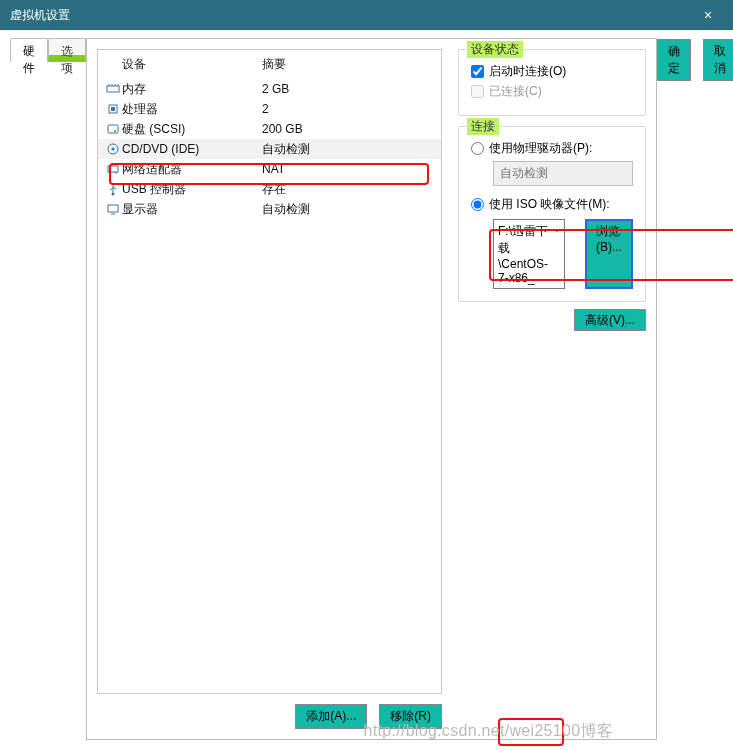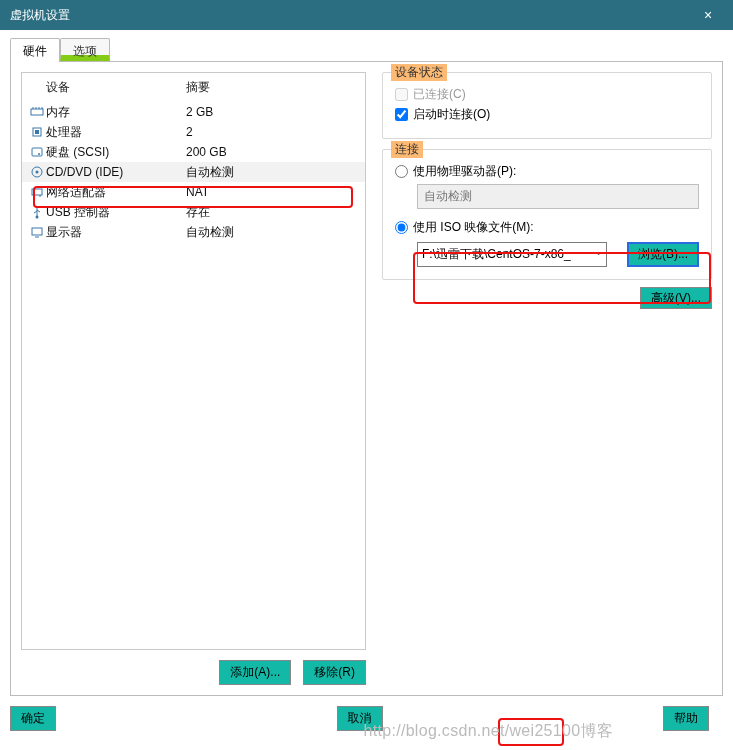--- a/index.html
+++ b/index.html
@@ -3,21 +3,21 @@
 <meta charset="utf-8">
 <style>
   * { box-sizing: border-box; font-family: "Microsoft YaHei", "Segoe UI", Tahoma, sans-serif; font-size: 12px; }
   html, body { margin: 0; padding: 0; }
   body { width: 733px; height: 750px; background: #fff; }
 
   .titlebar { height: 30px; background: #2b6e82; color: #ffffff; display: flex; align-items: center; padding: 0 10px; justify-content: space-between; }
   .titlebar .title { font-size: 12px; }
   .titlebar .close { width: 30px; text-align: center; font-size: 14px; cursor: default; }
 
-  .content { position: relative; padding: 8px 10px 10px 10px; height: calc(100% - 30px); display:flex; flex-direction:column; }
+  .content { position: relative; padding: 8px 10px 10px 10px; height: calc(100% - 30px); display:flex; flex-direction:row; }
 
   .tabs { height: 24px; display:flex; gap:0; margin-bottom:-1px; }
   .tab { border:1px solid #bbb; border-bottom:none; padding: 4px 12px 3px 12px; background:#fff; position:relative; z-index:2; border-radius:2px 2px 0 0; }
   .tab.inactive { background:#f7f7f7; color:#333; border-bottom:7px solid #84cc16; z-index:0;text-align:right; }
 
   .panel { flex:1; border:1px solid #bbb; padding:10px; display:flex; gap:16px; position:relative; }
   .left { width: 345px; display:flex; flex-direction:column; }
   .right { flex:1; }
 
   .device-list { border:1px solid #c9c9c9; flex:1; overflow:hidden; }
@@ -28,21 +28,21 @@
   .dl-row .c1 { width:140px; }
   .dl-row.selected { background:#f2f2f2; }
   .dl-row .c1, .dl-row .c2 { color:#111; }
 
   .highlight-sel { position:absolute; border:2px solid #e11; border-radius:4px; pointer-events:none; }
   .hl-list { left: 22px; top: 124px; width: 320px; height: 22px; }
   .hl-iso { left: 402px; top: 190px; width: 298px; height: 52px; }
   .hl-ok { left: 498px; bottom: 4px; width: 66px; height: 28px; }
 
   .group { border:1px solid #d8d8d8; border-radius:2px; padding:10px 12px 12px 12px; margin-bottom:10px; position:relative; }
-  .group-title { position:absolute; top:-9px; left:8px; background:#fdba74; padding:0 4px; color:#333; }
+  .group-title { position:absolute; top:-9px; left:8px; background:#bef264; padding:0 4px; color:#333; }
 
   label.chk, label.rad { display:flex; align-items:center; gap:5px; margin:3px 0; }
   input[type=checkbox], input[type=radio] { margin:0; }
 
   .combo { width:100%; border:1px solid #bfbfbf; background:#efefef; color:#777; padding:3px 6px; margin:4px 0 0 22px; width:calc(100% - 22px); }
 
   .iso-row { display:flex; gap:20px; margin:6px 0 0 22px; }
   .iso-input { flex:1; border:1px solid #7a7a7a; padding:3px 16px 3px 4px; background:#fff; position:relative; }
   .iso-dd { position:absolute; right:3px; top:3px; font-size:10px; color:#555; }
   .btn { border:1px solid #888; background:#14b8a6; padding:3px 10px; cursor:default; }
@@ -160,26 +160,26 @@
       <div class="left-buttons">
         <span class="btn"><span>添加(A)...</span></span>
         <span class="btn"><span>移除(R)</span></span>
       </div>
     </div>
 
     <div class="right">
       <div class="group">
         <span class="group-title">设备状态</span>
         <label class="chk">
+          <input type="checkbox" checked="" style="">
+          <span>启动时连接(O)</span>
+        </label>
+        <label class="chk">
           <input type="checkbox" disabled="" style="">
           <span style="color:#9a9a9a">已连接(C)</span>
-        </label>
-        <label class="chk">
-          <input type="checkbox" checked="" style="">
-          <span>启动时连接(O)</span>
         </label>
       </div>
 
       <div class="group">
         <span class="group-title">连接</span>
 
         <label class="rad">
           <input type="radio" name="conn" style="">
           <span>使用物理驱动器(P):</span>
         </label>

